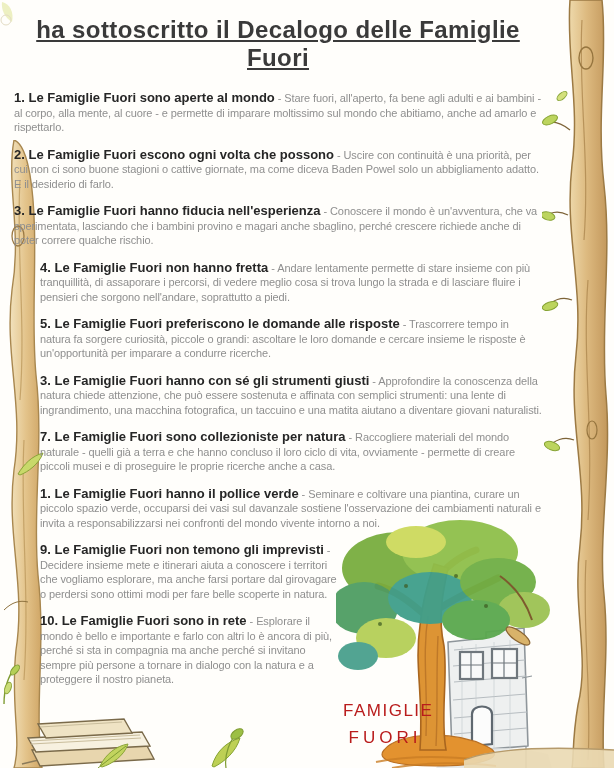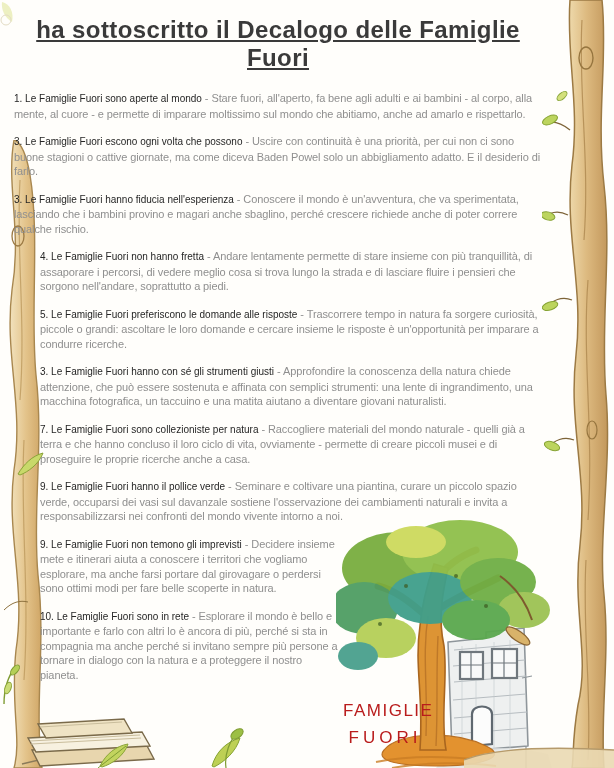--- a/index.html
+++ b/index.html
@@ -10,21 +10,21 @@
   .art{position:absolute;z-index:1;pointer-events:none;}
   .content{position:absolute;inset:0;z-index:2;padding:8px 72px 0 14px;box-sizing:border-box;}
   .title{
     font-size:24px;font-weight:600;color:#3a3a3a;text-align:center;
     margin:8px 0 19px 0;letter-spacing:.4px;text-decoration:underline;
   }
   .item{
     font-size:11px;line-height:14.5px;letter-spacing:-.1px;color:#8f8f8f;
     margin:0 0 13px 0;
   }
-  .item .lead{font-weight:normal;color:#262626;font-size:10px;letter-spacing:0;}
+  .item .lead{font-weight:bold;color:#262626;font-size:13px;letter-spacing:0;}
   .item .sep{color:#8f8f8f;}
   .item.indent{margin-left:26px;}
   .item.narrow{max-width:300px;}
   .logo{
     position:absolute;left:343px;top:697px;width:84px;z-index:3;
     color:#b91c1c;text-align:center;line-height:27px;
   }
   .logo .l1{font-size:17px;letter-spacing:1.5px;font-weight:500;}
   .logo .l2{font-size:17px;letter-spacing:4px;font-weight:500;}
 </style>
@@ -168,21 +168,21 @@
 
   <div class="content">
     <div class="title">ha sottoscritto il Decalogo delle Famiglie Fuori</div>
 
     <p class="item">
       <span class="lead">1. Le Famiglie Fuori sono aperte al mondo</span>
       <span class="sep">-</span>
       <span class="body">Stare fuori, all'aperto, fa bene agli adulti e ai bambini - al corpo, alla mente, al cuore - e permette di imparare moltissimo sul mondo che abitiamo, anche ad amarlo e rispettarlo.</span>
     </p>
     <p class="item">
-      <span class="lead">3. Le Famiglie Fuori escono ogni volta che possono</span>
+      <span class="lead">2. Le Famiglie Fuori escono ogni volta che possono</span>
       <span class="sep">-</span>
       <span class="body">Uscire con continuità è una priorità, per cui non ci sono buone stagioni o cattive giornate, ma come diceva Baden Powel solo un abbigliamento adatto. E il desiderio di farlo.</span>
     </p>
     <p class="item">
       <span class="lead">3. Le Famiglie Fuori hanno fiducia nell'esperienza</span>
       <span class="sep">-</span>
       <span class="body">Conoscere il mondo è un'avventura, che va sperimentata, lasciando che i bambini provino e magari anche sbaglino, perché crescere richiede anche di poter correre qualche rischio.</span>
     </p>
     <p class="item indent">
       <span class="lead">4. Le Famiglie Fuori non hanno fretta</span>
@@ -198,21 +198,21 @@
       <span class="lead">3. Le Famiglie Fuori hanno con sé gli strumenti giusti</span>
       <span class="sep">-</span>
       <span class="body">Approfondire la conoscenza della natura chiede attenzione, che può essere sostenuta e affinata con semplici strumenti: una lente di ingrandimento, una macchina fotografica, un taccuino e una matita aiutano a diventare giovani naturalisti.</span>
     </p>
     <p class="item indent">
       <span class="lead">7. Le Famiglie Fuori sono collezioniste per natura</span>
       <span class="sep">-</span>
       <span class="body">Raccogliere materiali del mondo naturale - quelli già a terra e che hanno concluso il loro ciclo di vita, ovviamente - permette di creare piccoli musei e di proseguire le proprie ricerche anche a casa.</span>
     </p>
     <p class="item indent">
-      <span class="lead">9. Le Famiglie Fuori hanno il pollice verde</span>
+      <span class="lead">1. Le Famiglie Fuori hanno il pollice verde</span>
       <span class="sep">-</span>
       <span class="body">Seminare e coltivare una piantina, curare un piccolo spazio verde, occuparsi dei vasi sul davanzale sostiene l'osservazione dei cambiamenti naturali e invita a responsabilizzarsi nei confronti del mondo vivente intorno a noi.</span>
     </p>
     <p class="item indent narrow">
       <span class="lead">9. Le Famiglie Fuori non temono gli imprevisti</span>
       <span class="sep">-</span>
       <span class="body">Decidere insieme mete e itinerari aiuta a conoscere i territori che vogliamo esplorare, ma anche farsi portare dal girovagare o perdersi sono ottimi modi per fare belle scoperte in natura.</span>
     </p>
     <p class="item indent narrow">
       <span class="lead">10. Le Famiglie Fuori sono in rete</span>

